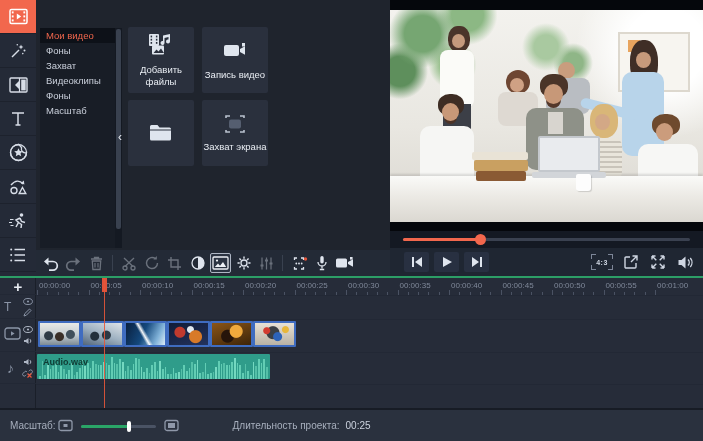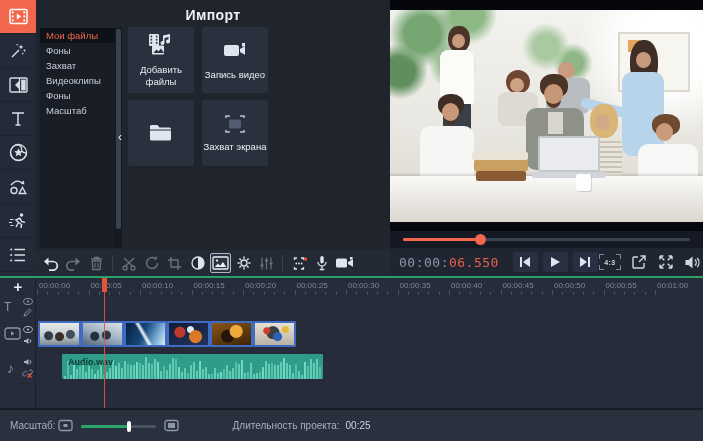--- a/index.html
+++ b/index.html
@@ -111,22 +111,22 @@
                  linear-gradient(160deg,#101c38,#24335c);}
   .t5{background:radial-gradient(circle at 62% 38%,#f0a93c 6px,rgba(0,0,0,0) 7px),
                  radial-gradient(circle at 40% 60%,#26150a 6px,rgba(0,0,0,0) 7px),
                  linear-gradient(160deg,#8a5518,#3d2408);}
   .t6{background:radial-gradient(circle at 30% 35%,#d23c30 3px,rgba(0,0,0,0) 4px),
                  radial-gradient(circle at 58% 62%,#2c63b8 4px,rgba(0,0,0,0) 5px),
                  radial-gradient(circle at 78% 30%,#e8b73a 3px,rgba(0,0,0,0) 4px),
                  radial-gradient(circle at 46% 44%,#3a3f44 6px,rgba(0,0,0,0) 7px),
                  linear-gradient(180deg,#e7e1d5,#b9b2a4);}
 
-  .audio-clip{position:absolute;left:37px;top:76px;width:261px;height:25px;background:#2f9c8a;
-              border-radius:1px;overflow:hidden;cursor:pointer;margin-left:25px;}
+  .audio-clip{position:absolute;left:37px;top:76px;width:233px;height:25px;background:#2f9c8a;
+              border-radius:1px;overflow:hidden;cursor:pointer;}
   .audio-label{position:absolute;left:6px;top:3px;font-size:9px;font-weight:bold;color:#0f3b33;z-index:2;}
   .wave{position:absolute;left:0;bottom:0;width:100%;height:100%;display:flex;align-items:flex-end;gap:1px;padding:0 2px;}
   .wave i{width:2px;background:#62cdb4;display:block;}
 
   .playhead-line{position:absolute;left:103px;top:0;width:1px;height:130px;background:rgba(230,86,58,.9);z-index:4;}
   .playhead-cap{position:absolute;left:101px;top:0;width:5px;height:14px;background:#e0523a;z-index:4;cursor:grab;}
 
   
   .statusbar{position:absolute;left:0;top:408px;width:703px;height:33px;background:#2a313e;
              border-top:2px solid #171c25;display:flex;align-items:center;}
@@ -207,23 +207,22 @@
       <svg width="18" height="16" viewBox="0 0 18 16">
         <circle cx="2.2" cy="2.5" r="1" fill="#d7dde7"></circle>
           <circle cx="2.2" cy="8" r="1" fill="#d7dde7"></circle>
           <circle cx="2.2" cy="13.5" r="1" fill="#d7dde7"></circle>
         <path d="M5.5 2.5H16M5.5 8H16M5.5 13.5H16" stroke="#d7dde7" stroke-width="1.6"></path>
       </svg>
     </div>
   </div>
 
   <div class="import">
-    <div class="import-title">Импорт</div>
     <ul class="catlist">
-      <li class="selected">Мои файлы</li>
+      <li class="selected">Мои видео</li>
       <li>Фоны</li>
       <li>Захват</li>
       <li>Видеоклипы</li>
       <li>Фоны</li>
       <li>Масштаб</li>
     </ul>
     <div class="cat-scrollbar">
       <div class="cat-scroll-thumb"></div>
     </div>
     <div class="collapse-btn">‹</div>
@@ -330,21 +329,20 @@
     </div>
 
     <div class="seek-row">
       <div class="seek-track">
         <div class="seek-fill" style="width: 27%;"></div>
         <div class="seek-handle" style="left: 27%;"></div>
       </div>
     </div>
 
     <div class="controls">
-      <div class="timecode"><span class="tc-gray">00:00:</span><span class="tc-orange">06.550</span></div>
       <div class="transport">
         <button class="tbtn">
           <svg width="14" height="12" viewBox="0 0 14 12">
               <path d="M3 1v10" stroke="#dfe5ee" stroke-width="2"></path>
               <path d="M12 1L5 6l7 5z" fill="#dfe5ee"></path>
             </svg>
         </button>
         <button class="tbtn">
           <svg width="12" height="12" viewBox="0 0 12 12">
               <path d="M2 1l9 5-9 5z" fill="#dfe5ee"></path>

